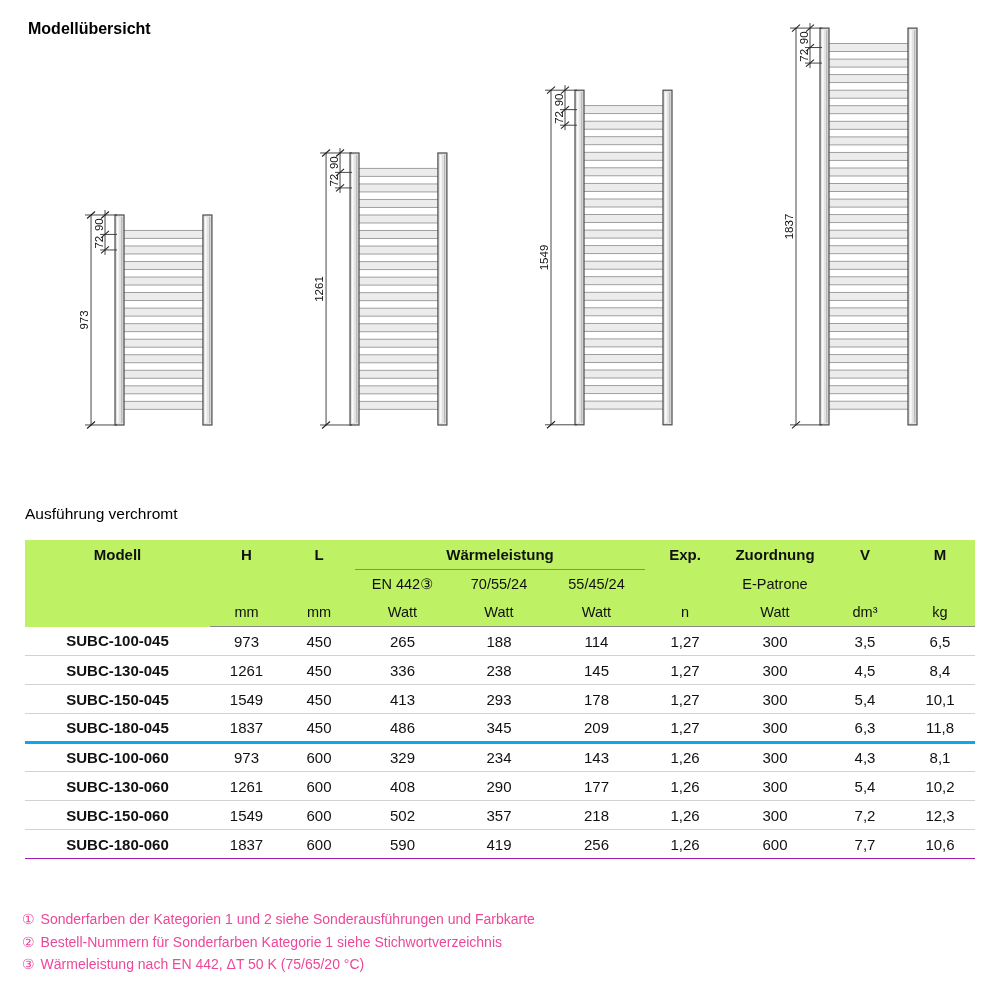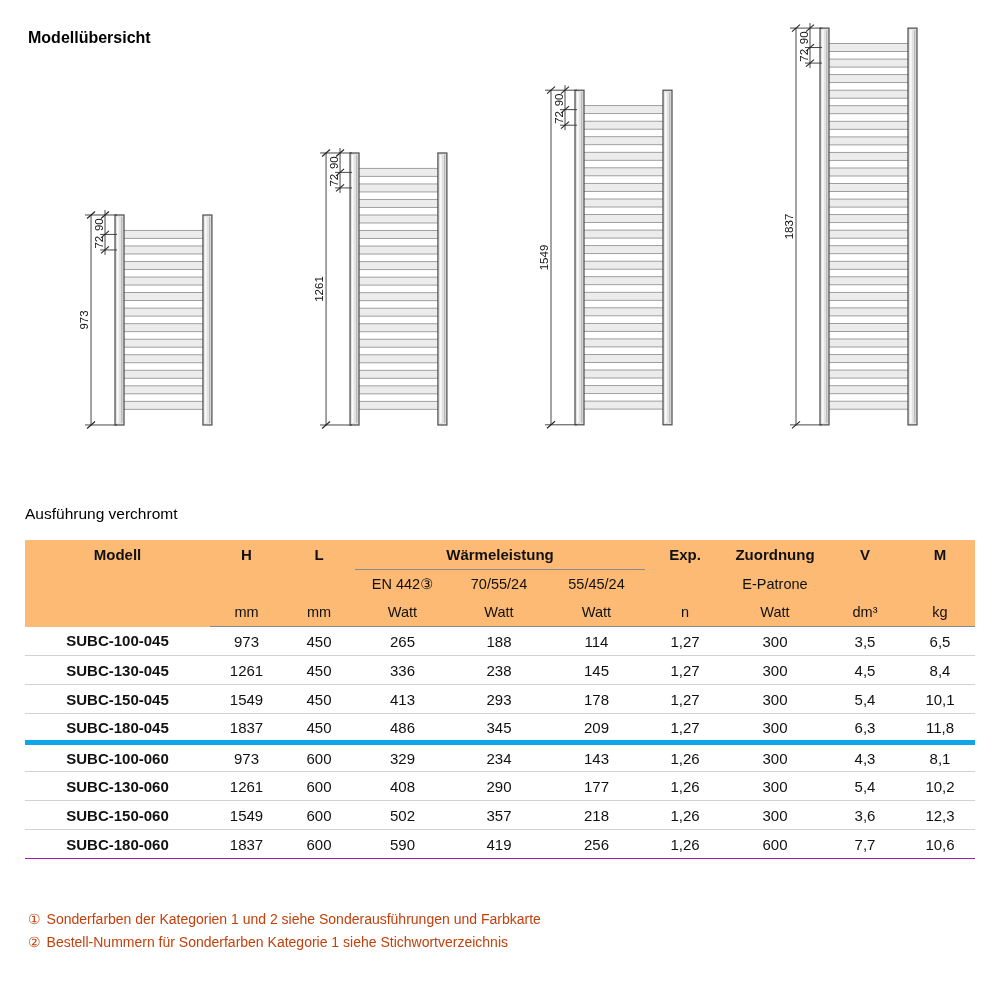--- a/index.html
+++ b/index.html
@@ -10,21 +10,20 @@
     color: #111111;
     font-family: "Liberation Sans", sans-serif;
     overflow: hidden;
   }
   .page-title {
     position: absolute;
     left: 28px; top: 20px;
     font-size: 16px;
     font-weight: 700;
     color: #000;
-    margin-top: 9px;
   }
   .section-title {
     position: absolute;
     left: 25px; top: 505px;
     font-size: 15.5px;
     font-weight: 400;
     color: #000;
     text-align: right;
   }
   .diagram { position: absolute; }
@@ -35,21 +34,21 @@
     left: 25px; top: 540px;
     width: 950px;
   }
   table {
     width: 950px;
     border-collapse: collapse;
     table-layout: fixed;
     font-size: 15px;
   }
   thead th {
-    background: #fdba74;
+    background: #bef264;
     font-weight: 400;
     text-align: center;
     vertical-align: middle;
     padding: 6px 3px;
     font-size: 14.5px;
   }
   thead tr.hrow1 { height: 28px; }
   thead tr.hrow2 { height: 27px; }
   thead tr.hrow3 { height: 27px; }
   thead tr.hrow1 th {
@@ -61,30 +60,30 @@
   thead th.group { border-bottom: 1px solid #8a8a8a; }
   thead tr.hrow3 th { border-bottom: 1px solid #8a8a8a; margin-top: 16px; }
   tbody td {
     text-align: center;
     height: 29px;
     padding: 2px 4px;
     border-top: 1px solid #d2d2d2;
     background: #ffffff;
   }
   tbody tr:first-child td { border-top: none; }
-  tbody tr.group-start td { border-top: 5px solid #0ea5e9; }
+  tbody tr.group-start td { border-top: 3px solid #0ea5e9; }
   tbody tr:last-child td { border-bottom: 1px solid #a21caf; text-align: center; }
   tbody td.model { font-weight: 700; }
 
   .footnotes {
     position: absolute;
-    left: 28px; top: 908px;
+    left: 22px; top: 908px;
     font-size: 14px;
     line-height: 22.5px;
-    color: #c2410c;
+    color: #ec4899;
   }
   .footnote { white-space: nowrap; }
   .footnote .marker { margin-right: 6px; }
 </style>
 </head>
 <body>
 
 <h1 class="page-title">Modellübersicht</h1>
 
 <div class="diagram" style="left: 57px; top: 207px;">
@@ -376,21 +375,21 @@
         </tr>
         <tr>
           <td class="model">SUBC-150-060</td>
           <td>1549</td>
           <td>600</td>
           <td>502</td>
           <td>357</td>
           <td>218</td>
           <td>1,26</td>
           <td>300</td>
-          <td>3,6</td>
+          <td>7,2</td>
           <td>12,3</td>
         </tr>
         <tr>
           <td class="model">SUBC-180-060</td>
           <td>1837</td>
           <td>600</td>
           <td>590</td>
           <td>419</td>
           <td>256</td>
           <td>1,26</td>
@@ -402,13 +401,16 @@
   </table>
 </div>
 
 <div class="footnotes">
   <div class="footnote">
     <span class="marker">①</span><span>Sonderfarben der Kategorien 1 und 2 siehe Sonderausführungen und Farbkarte</span>
   </div>
   <div class="footnote">
     <span class="marker">②</span><span>Bestell-Nummern für Sonderfarben Kategorie 1 siehe Stichwortverzeichnis</span>
   </div>
+  <div class="footnote">
+    <span class="marker">③</span><span>Wärmeleistung nach EN 442, ΔT 50 K (75/65/20 °C)</span>
+  </div>
 </div>
 
 </body></html>

